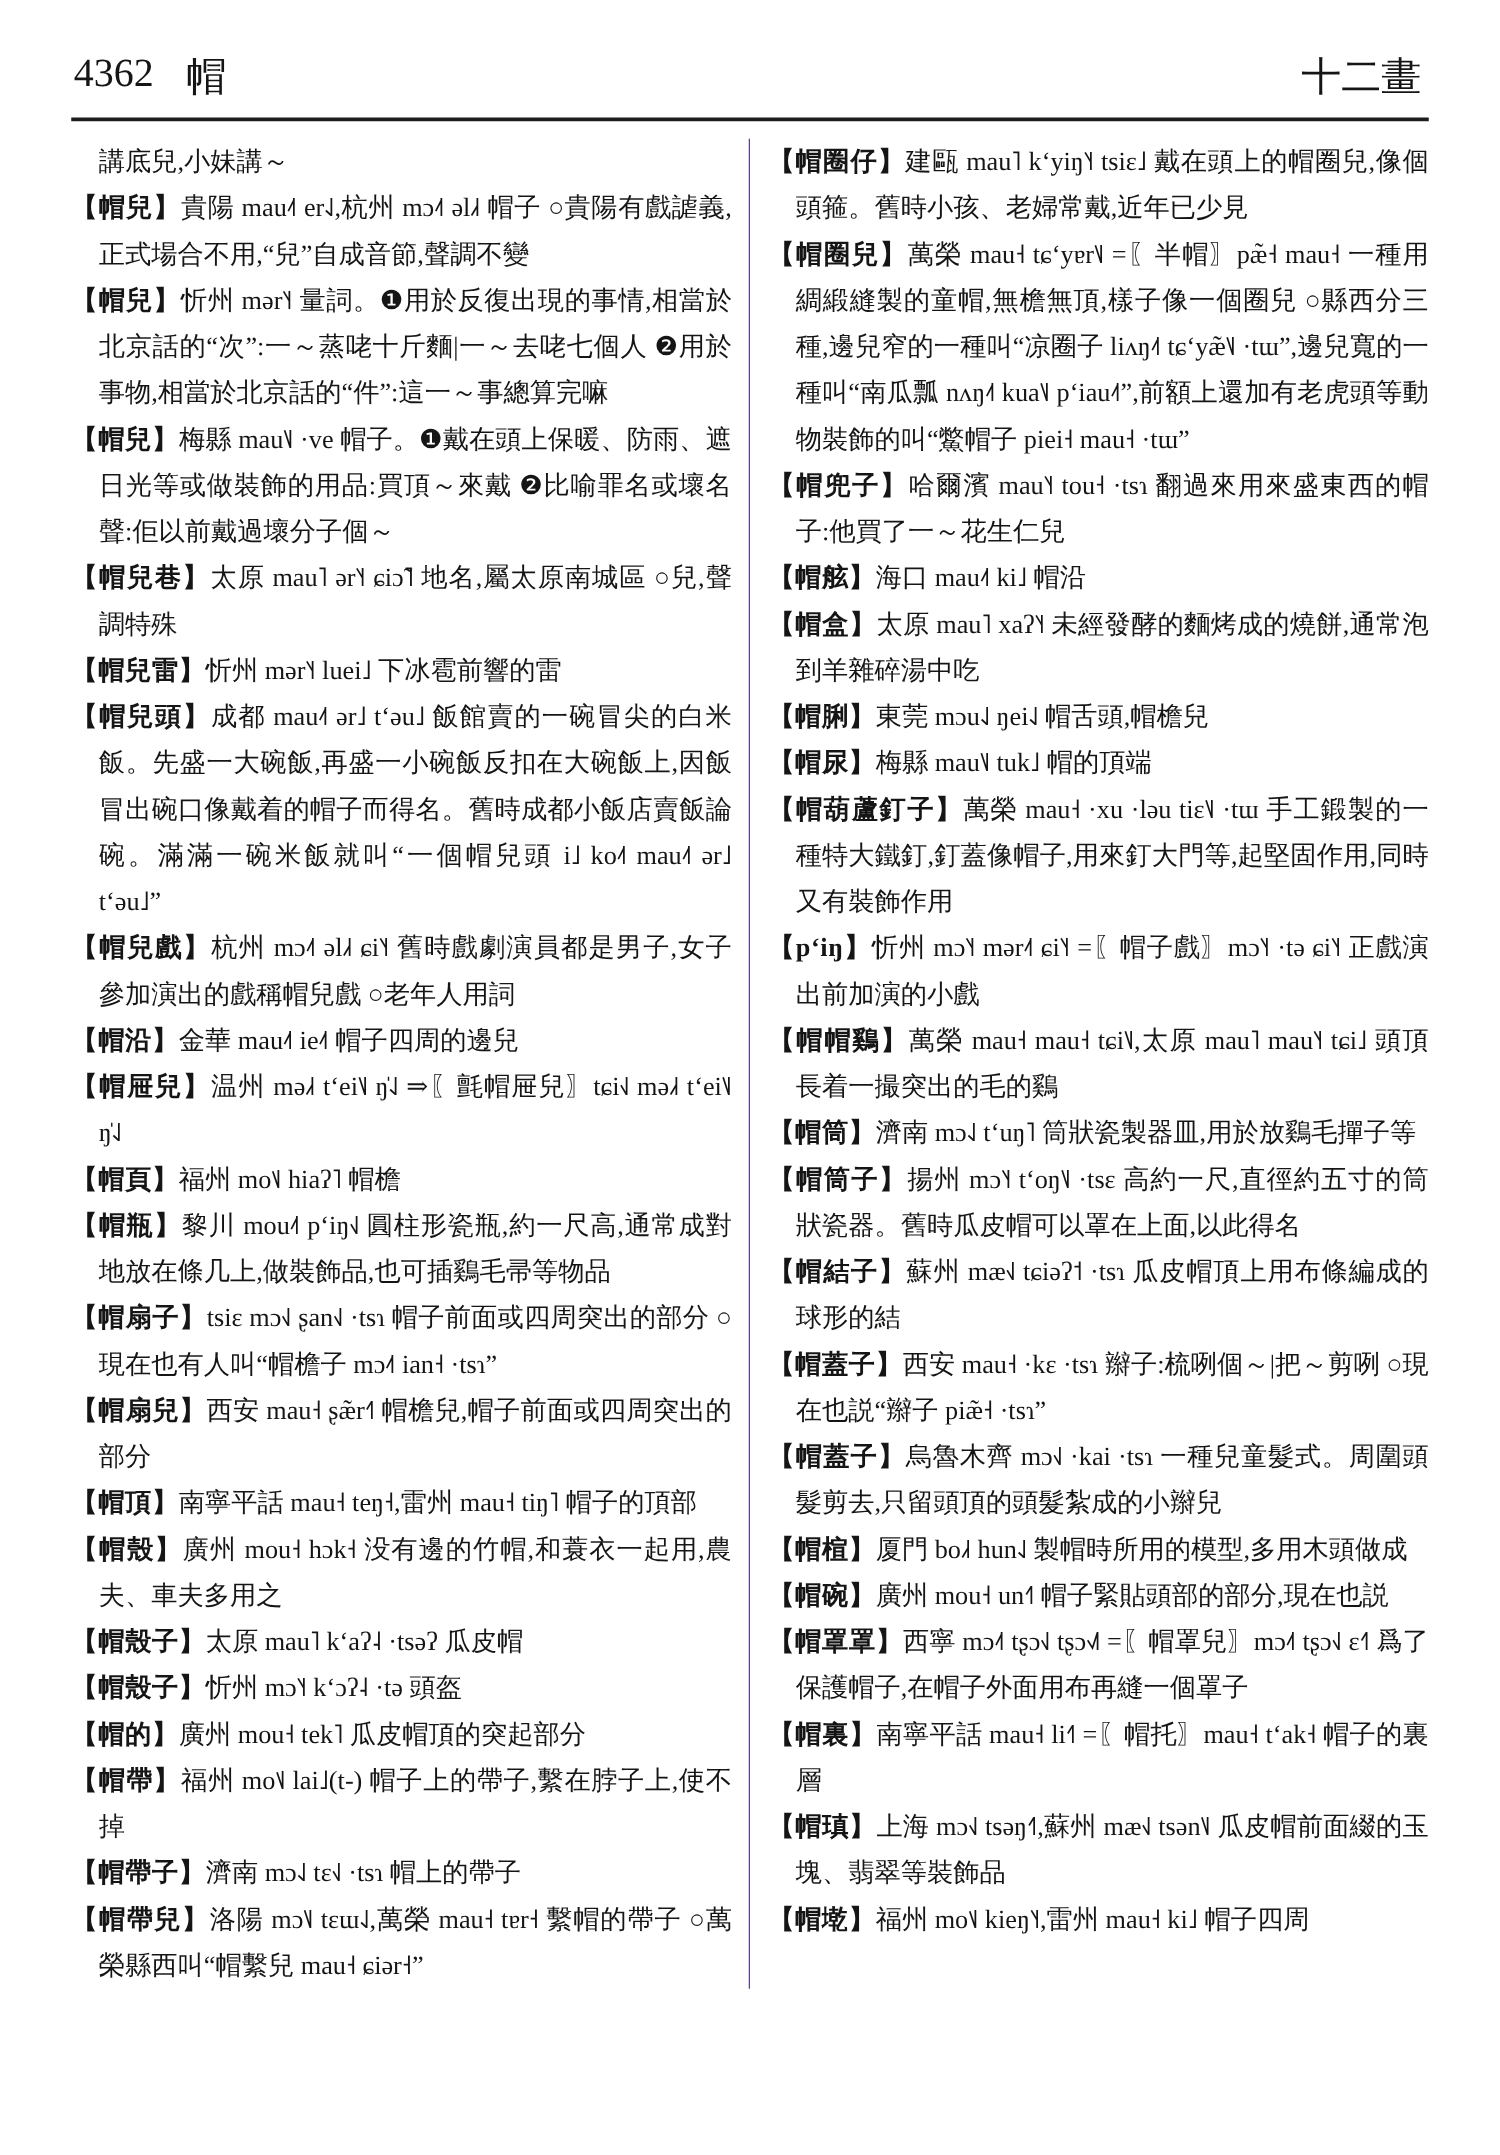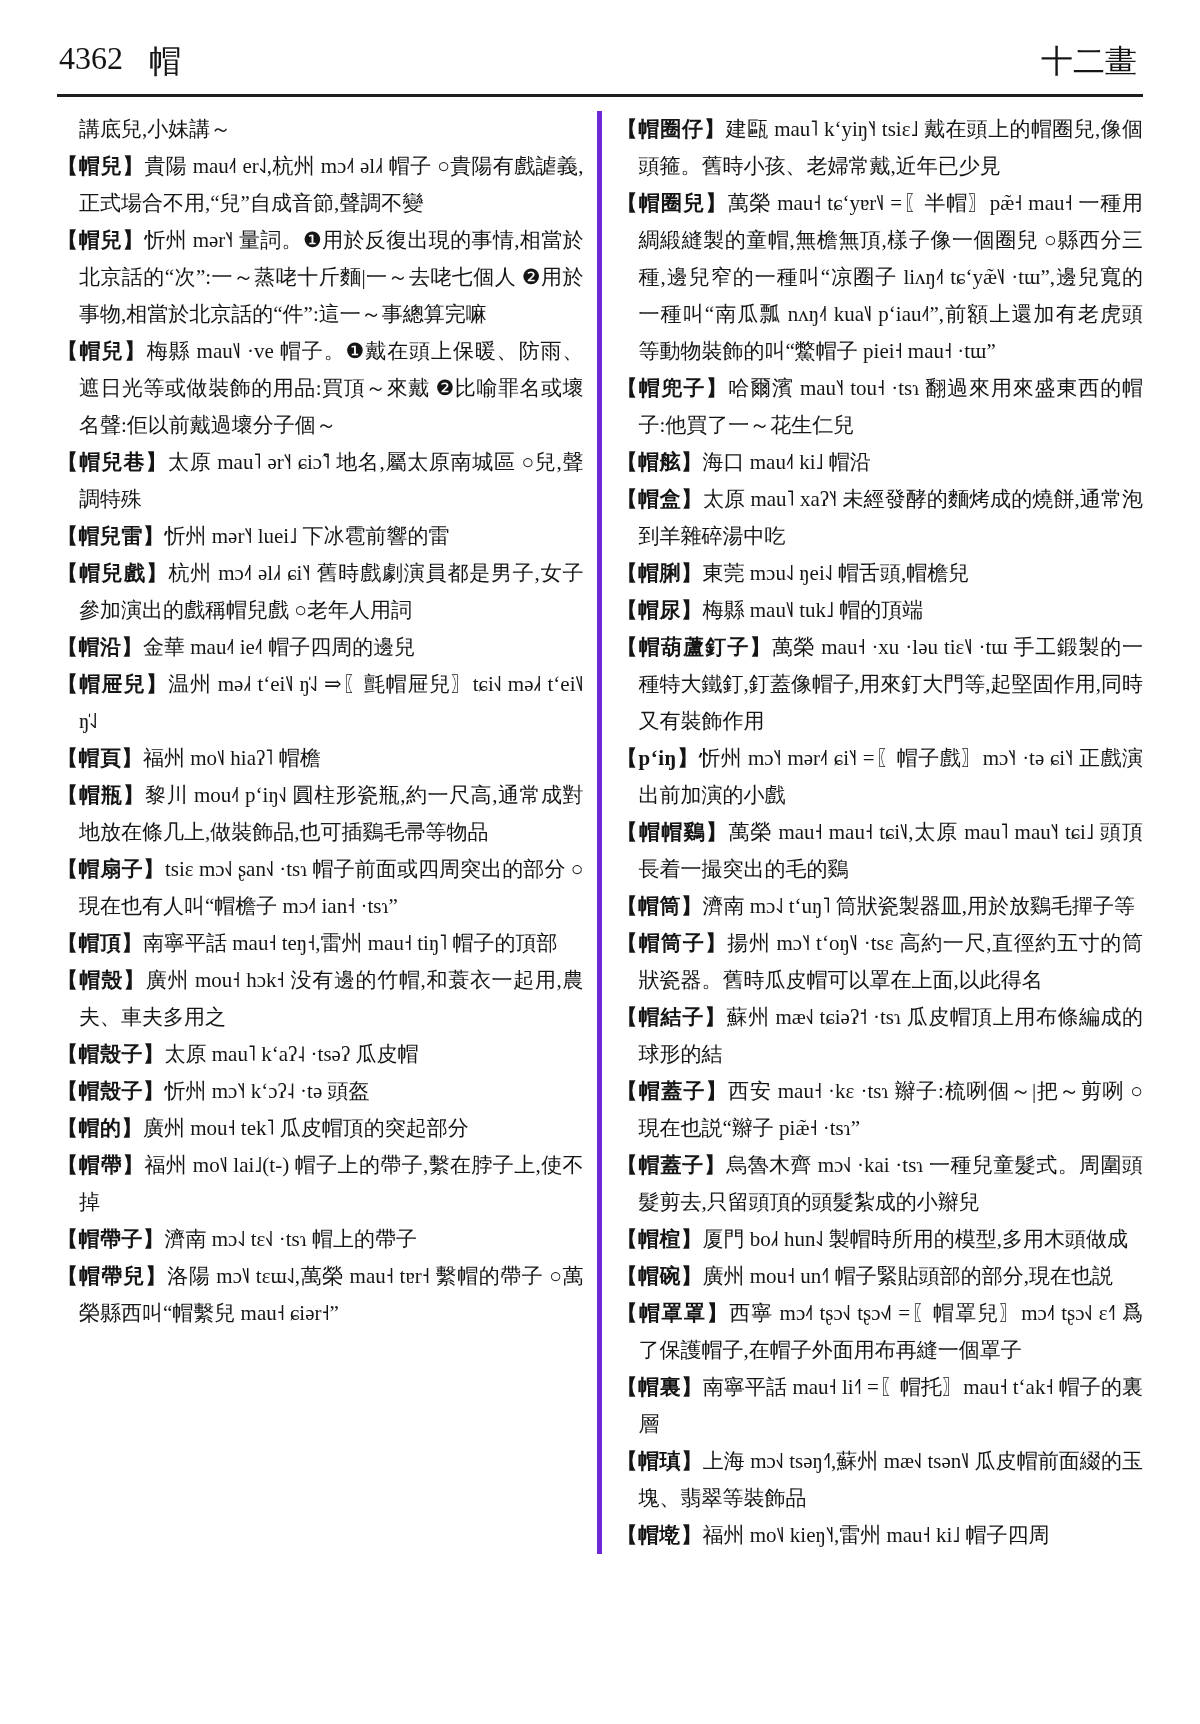--- a/index.html
+++ b/index.html
@@ -12,21 +12,21 @@
   .page{padding:40px 57px 0 57px;}
   .header{
     display:flex;justify-content:space-between;align-items:flex-end;
     font-size:32px;padding:0 6px 10px 2px;
   }
   .header .left-group{display:flex;gap:26px;}
   .rule{border-top:3px solid #1d1d1d;margin:0 0 14px 0;}
   .columns{display:flex;align-items:stretch;}
   .col{width:529px;font-size:21px;line-height:37px;text-align:justify;}
   .col-left{padding-right:13px;}
-  .col-right{padding-left:15px;border-left:5px solid #6d28d9;}
+  .col-right{padding-left:15px;border-left:1px solid #6d28d9;}
   p.entry,p.cont{margin:0;}
   p.entry{padding-left:22px;text-indent:-22px;}
   p.cont{padding-left:22px;}
   .hw{font-weight:bold;letter-spacing:0.5px;}
 </style>
 </head>
 <body>
 
 <div class="page">
 
@@ -47,33 +47,35 @@
   <p class="entry"><span class="hw">【帽兒】</span><span class="bd">貴陽 mau˨˦ er˨˩,杭州 mɔ˨˦ əl˩˧ 帽子 ○貴陽有戲謔義,正式場合不用,“兒”自成音節,聲調不變</span></p>
 
   <p class="entry"><span class="hw">【帽兒】</span><span class="bd">忻州 mər˥˧ 量詞。❶用於反復出現的事情,相當於北京話的“次”:一～蒸咾十斤麵|一～去咾七個人 ❷用於事物,相當於北京話的“件”:這一～事總算完嘛</span></p>
 
   <p class="entry"><span class="hw">【帽兒】</span><span class="bd">梅縣 mau˥˩ ·ve 帽子。❶戴在頭上保暖、防雨、遮日光等或做裝飾的用品:買頂～來戴 ❷比喻罪名或壞名聲:佢以前戴過壞分子個～</span></p>
 
   <p class="entry"><span class="hw">【帽兒巷】</span><span class="bd">太原 mau˥ ər˥˧ ɕiɔ̃˥ 地名,屬太原南城區 ○兒,聲調特殊</span></p>
 
   <p class="entry"><span class="hw">【帽兒雷】</span><span class="bd">忻州 mər˥˧ luei˩ 下冰雹前響的雷</span></p>
 
+  <p class="entry"><span class="hw">【帽兒頭】</span><span class="bd">成都 mau˨˦ ər˩ tʻəu˩ 飯館賣的一碗冒尖的白米飯。先盛一大碗飯,再盛一小碗飯反扣在大碗飯上,因飯冒出碗口像戴着的帽子而得名。舊時成都小飯店賣飯論碗。滿滿一碗米飯就叫“一個帽兒頭 i˩ ko˨˦ mau˨˦ ər˩ tʻəu˩”</span></p>
 
   <p class="entry"><span class="hw">【帽兒戲】</span><span class="bd">杭州 mɔ˨˦ əl˩˧ ɕi˥˧ 舊時戲劇演員都是男子,女子參加演出的戲稱帽兒戲 ○老年人用詞</span></p>
 
   <p class="entry"><span class="hw">【帽沿】</span><span class="bd">金華 mau˨˦ ie˨˦ 帽子四周的邊兒</span></p>
 
   <p class="entry"><span class="hw">【帽屉兒】</span><span class="bd">温州 mə˩˧ tʻei˥˩ ŋ̍˨˩ ⇒〖氈帽屉兒〗tɕi˧˩ mə˩˧ tʻei˥˩ ŋ̍˨˩</span></p>
 
   <p class="entry"><span class="hw">【帽頁】</span><span class="bd">福州 mo˦˩ hiaʔ˥ 帽檐</span></p>
 
   <p class="entry"><span class="hw">【帽瓶】</span><span class="bd">黎川 mou˨˦ pʻiŋ˧˩ 圓柱形瓷瓶,約一尺高,通常成對地放在條几上,做裝飾品,也可插鷄毛帚等物品</span></p>
 
   <p class="entry"><span class="hw">【帽扇子】</span><span class="bd">tsiɛ mɔ˧˩ ʂan˧˩ ·tsɿ 帽子前面或四周突出的部分 ○現在也有人叫“帽檐子 mɔ˨˦ ian˧ ·tsɿ”</span></p>
 
+  <p class="entry"><span class="hw">【帽扇兒】</span><span class="bd">西安 mau˧ ʂæ̃r˧˥ 帽檐兒,帽子前面或四周突出的部分</span></p>
 
   <p class="entry"><span class="hw">【帽頂】</span><span class="bd">南寧平話 mau˧ teŋ˧,雷州 mau˧ tiŋ˥ 帽子的頂部</span></p>
 
   <p class="entry"><span class="hw">【帽殼】</span><span class="bd">廣州 mou˧ hɔk˧ 没有邊的竹帽,和蓑衣一起用,農夫、車夫多用之</span></p>
 
   <p class="entry"><span class="hw">【帽殼子】</span><span class="bd">太原 mau˥ kʻaʔ˨ ·tsəʔ 瓜皮帽</span></p>
 
   <p class="entry"><span class="hw">【帽殼子】</span><span class="bd">忻州 mɔ˥˧ kʻɔʔ˨ ·tə 頭盔</span></p>
 
   <p class="entry"><span class="hw">【帽的】</span><span class="bd">廣州 mou˧ tek˥ 瓜皮帽頂的突起部分</span></p>

